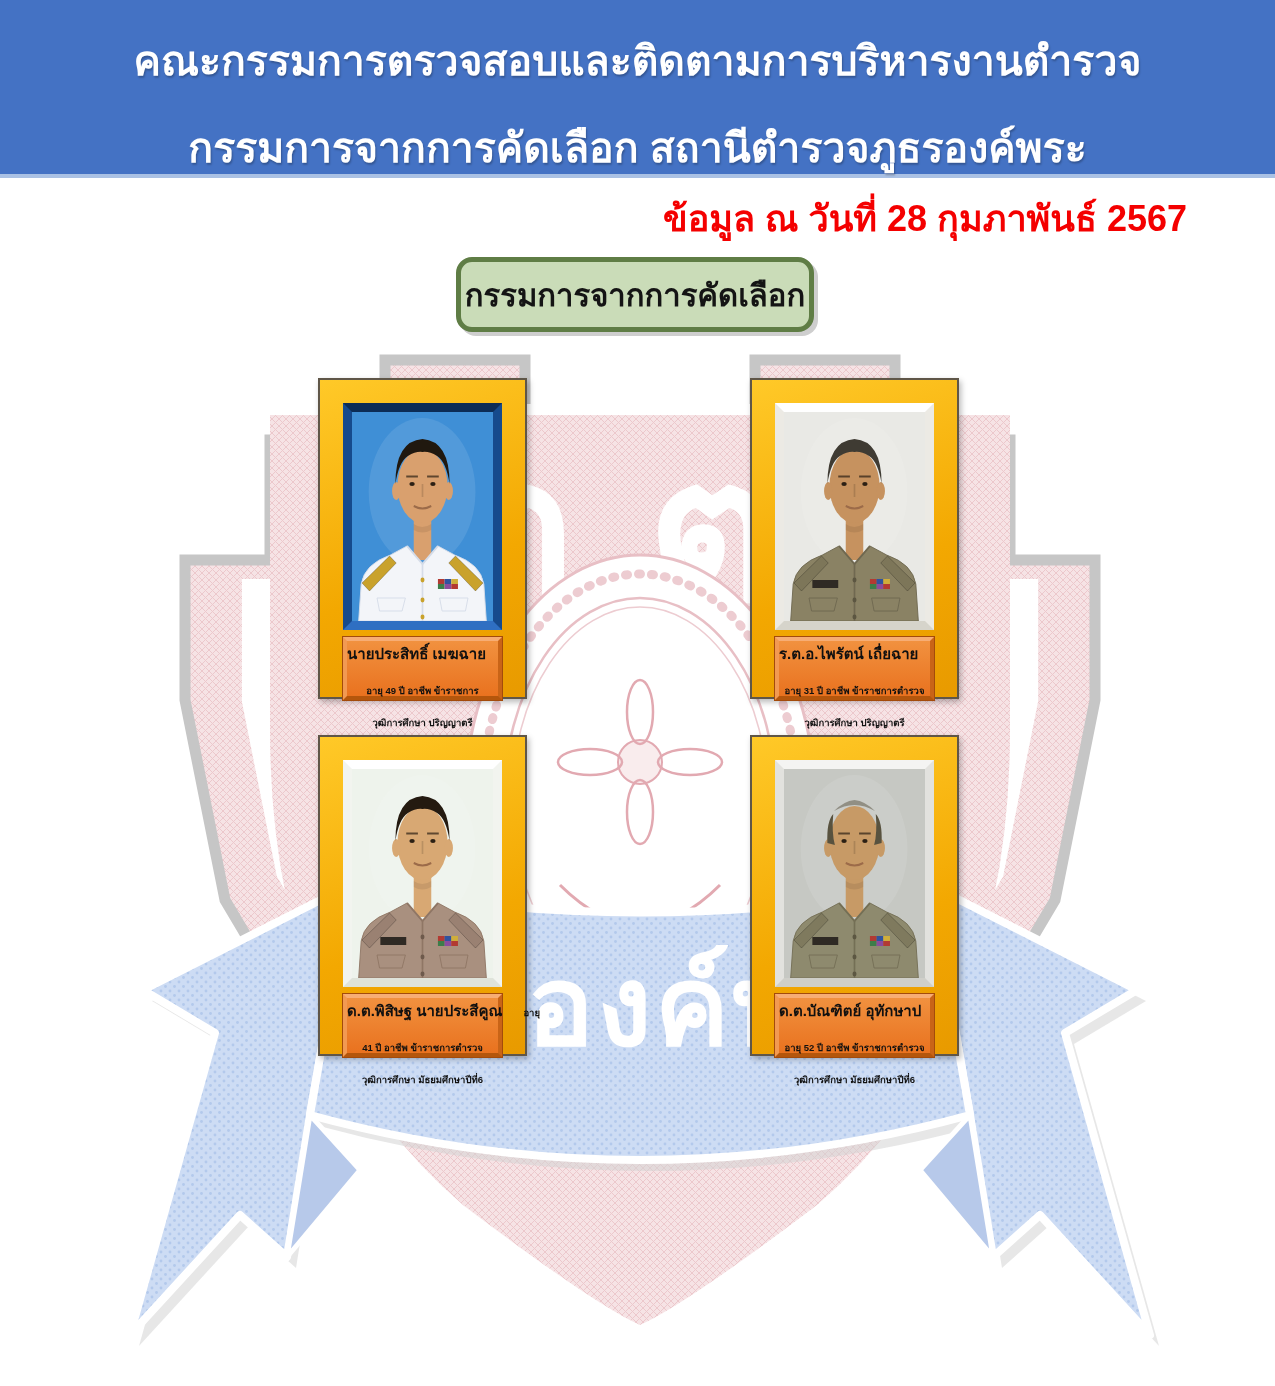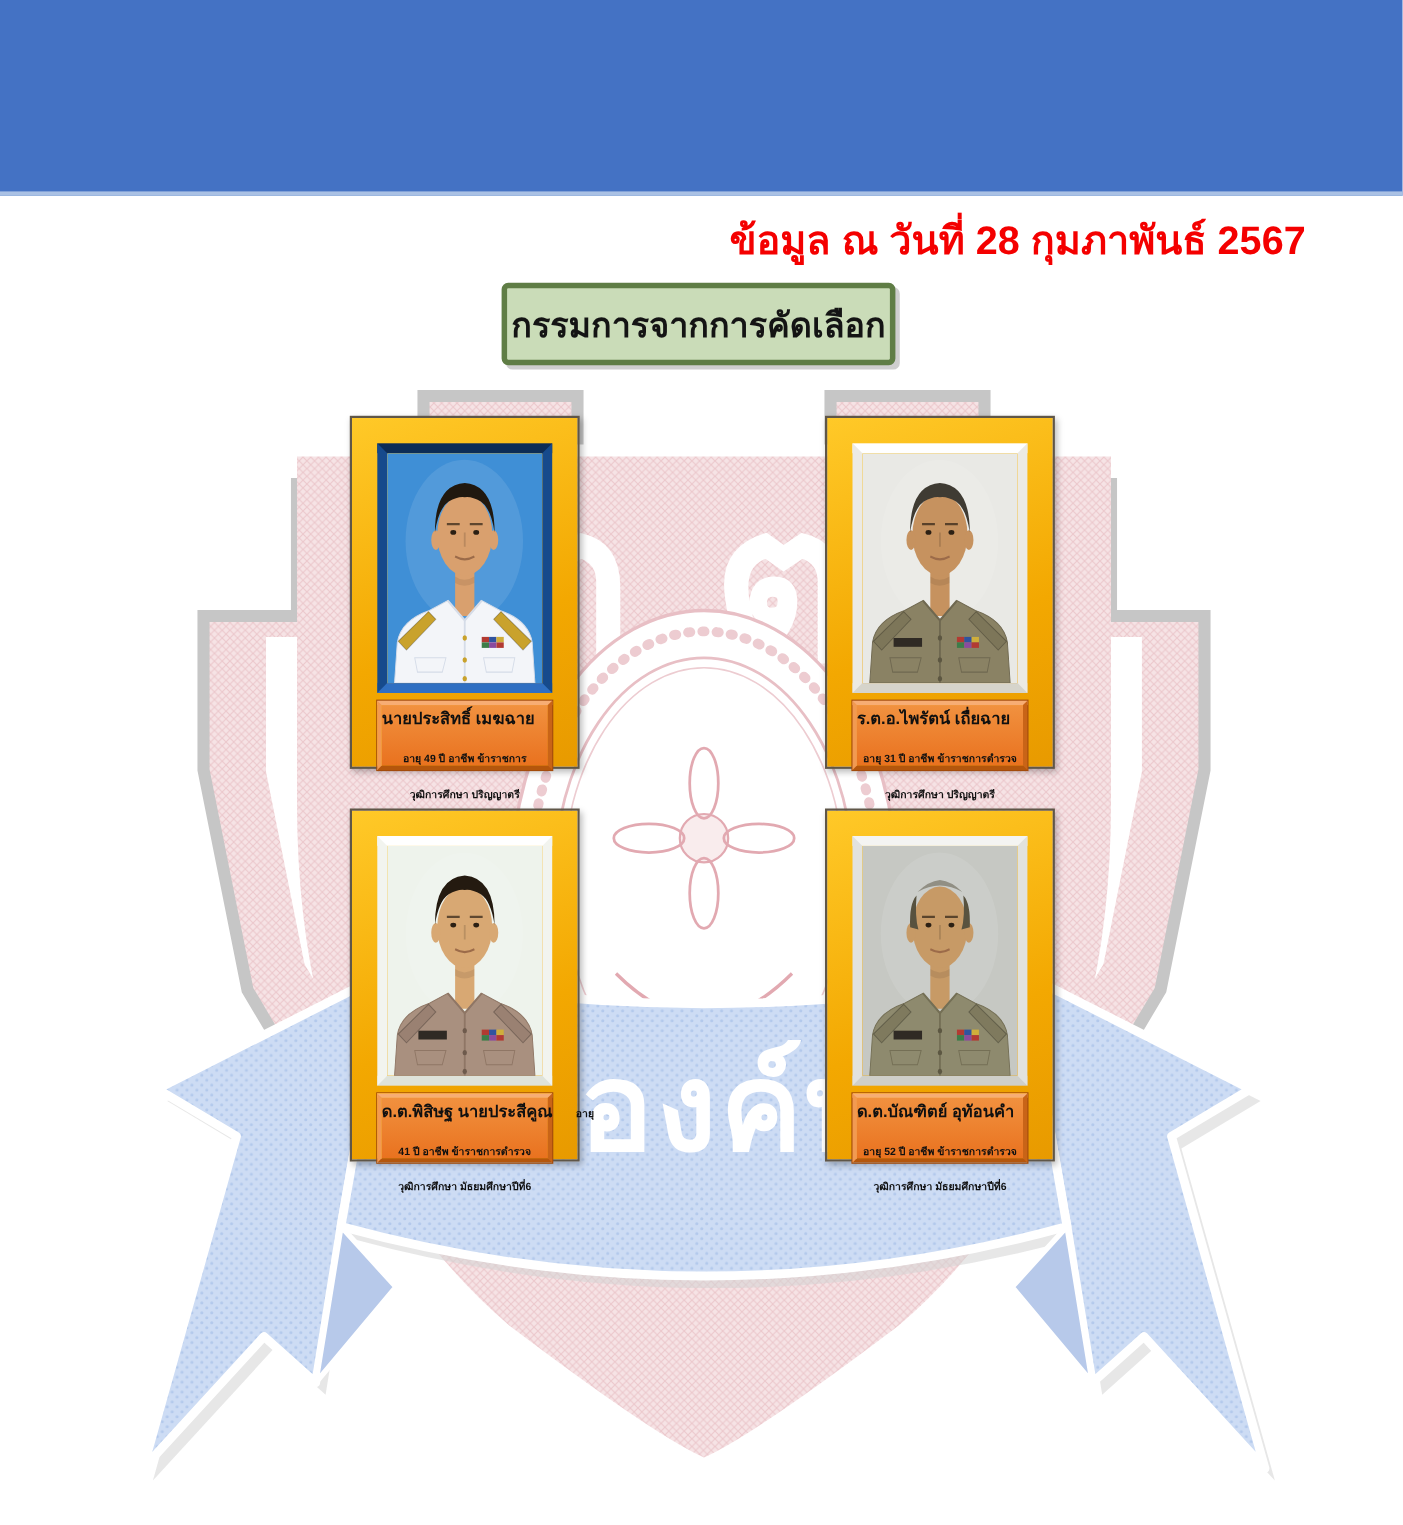--- a/index.html
+++ b/index.html
@@ -13,21 +13,21 @@
   .banner .l1{padding-top:28px;text-align:center;font-size:41px;font-weight:bold;
     text-shadow:1px 2px 2px rgba(0,0,0,.25);}
   .banner .l2{margin-top:22px;text-align:center;font-size:41px;font-weight:bold;
     text-shadow:1px 2px 2px rgba(0,0,0,.25);}
   
   .date-note{position:absolute;top:190px;right:88px;font-size:36px;font-weight:bold;
     color:var(--date-red,#f40000);z-index:5;}
   
   .badge{position:absolute;left:456px;top:257px;width:358px;height:75px;box-sizing:border-box;
     background:var(--badge-fill,#cadcb8);border:5px solid var(--badge-border,#5f7d45);
-    border-radius:6px;box-shadow:4px 4px 0 rgba(165,165,165,.55);
+    border-radius:16px;box-shadow:4px 4px 0 rgba(165,165,165,.55);
     display:flex;align-items:center;justify-content:center;
     font-size:31px;font-weight:bold;color:#141414;z-index:5;}
   
   .watermark{position:absolute;left:55px;top:300px;width:1170px;height:1086px;z-index:1;}
   
   .cards-area{position:absolute;inset:0;z-index:3;}
   .card{position:absolute;width:209px;height:321px;box-sizing:border-box;padding:23px;
     border:2px solid #5f5648;
     background:linear-gradient(160deg,#ffc928,#f3a801 60%,#e89a00);
     box-shadow:2px 3px 6px rgba(0,0,0,.28);}
@@ -99,20 +99,22 @@
     <path d="M295,585 L88,690 L160,733 L75,1035 L185,915 L232,957 L255,815 Z" fill="url(#pb)" stroke="#ffffff" stroke-width="8" stroke-linejoin="round"></path>
     <path d="M875,585 L1082,690 L1010,733 L1095,1035 L985,915 L938,957 L915,815 Z" fill="url(#pb)" stroke="#ffffff" stroke-width="8" stroke-linejoin="round"></path>
     <path d="M295,585 Q585,640 875,585 L915,815 Q585,905 255,815 Z" fill="url(#pb)" stroke="#ffffff" stroke-width="8" stroke-linejoin="round"></path>
     <path d="M255,815 L232,957 L305,870 Z" fill="#b7c9ea" stroke="#ffffff" stroke-width="5"></path>
     <path d="M915,815 L938,957 L865,870 Z" fill="#b7c9ea" stroke="#ffffff" stroke-width="5"></path>
     <text x="585" y="745" text-anchor="middle" font-size="112" font-weight="bold" letter-spacing="3" fill="#ffffff">สภ.องค์พระ</text>
   </g>
 </svg>
 
 <header class="banner">
+  <div class="l1">คณะกรรมการตรวจสอบและติดตามการบริหารงานตำรวจ</div>
+  <div class="l2">กรรมการจากการคัดเลือก สถานีตำรวจภูธรองค์พระ</div>
 </header>
 
 <div class="date-note">ข้อมูล ณ วันที่ 28 กุมภาพันธ์ 2567</div>
 
 <div class="badge">กรรมการจากการคัดเลือก</div>
 
 <div class="cards-area">
     <div class="card pos0" style="--tagop: 0; --pbg: #3f8fd6; --uni: #f3f5f9; --unid: #d5dce8; --skin: #d9a06e; --hair: #20180f; --epl: #c9a22c; --btn: #c9a22c; --bvt: #0c2c56; --bvs: #164a8c; --bvb: #2f6fc2;">
     <div class="photo-bevel">
       <svg class="bust" viewBox="0 0 169 209" preserveAspectRatio="none">
@@ -308,19 +310,19 @@
           <ellipse cx="72" cy="72" rx="3.2" ry="2.1" fill="#2c2014"></ellipse>
           <ellipse cx="97" cy="72" rx="3.2" ry="2.1" fill="#2c2014"></ellipse>
           <path d="M65,64.5 h14 M90,64.5 h14" stroke="#2c2014" stroke-width="2" opacity="0.7"></path>
           <path d="M84.5,72 L84.5,85" stroke="rgba(0,0,0,0.14)" stroke-width="2"></path>
           <path d="M74,94 Q84.5,99 95,94" stroke="#9c6b49" stroke-width="2" fill="none"></path>
         </g>
       </svg>
     </div>
     <div class="caption">
       <div class="cap-name">
-        <span>ด.ต.บัณฑิตย์  อุทัอนคำ</span><span class="cap-suffix"></span>
+        <span>ด.ต.บัณฑิตย์  อุทักษาป</span><span class="cap-suffix"></span>
       </div>
       <div class="cap-line">อายุ  52 ปี อาชีพ ข้าราชการตำรวจ</div>
       <div class="cap-line">วุฒิการศึกษา มัธยมศึกษาปีที่6</div>
     </div>
   </div>
   </div>
 
 </body></html>

